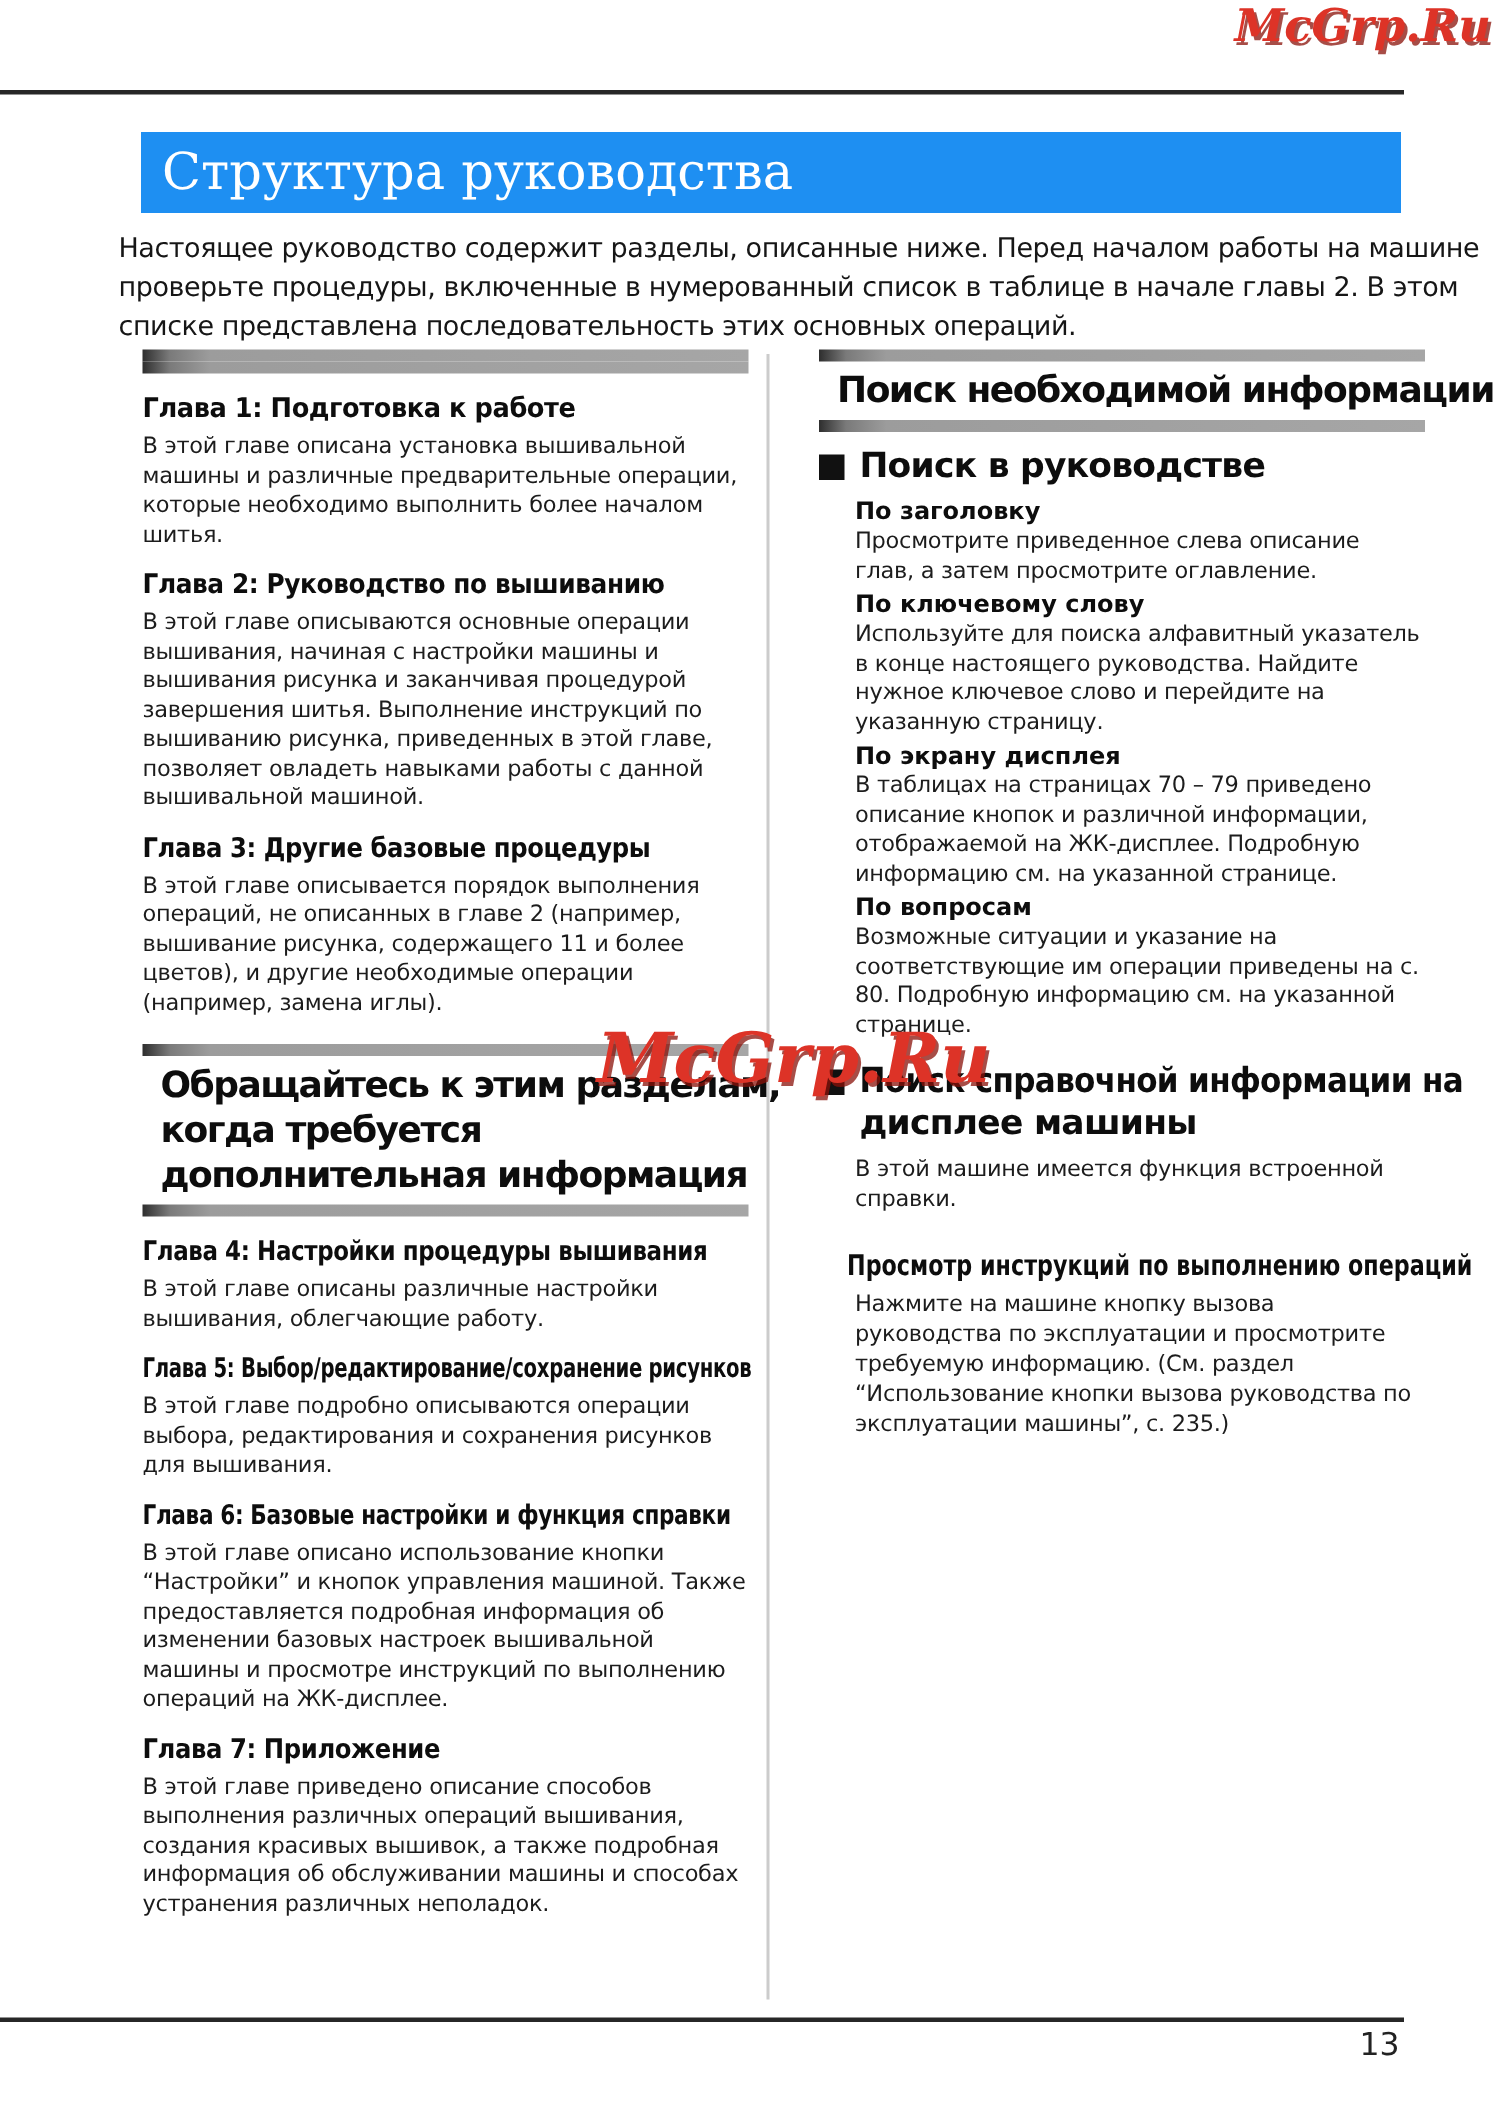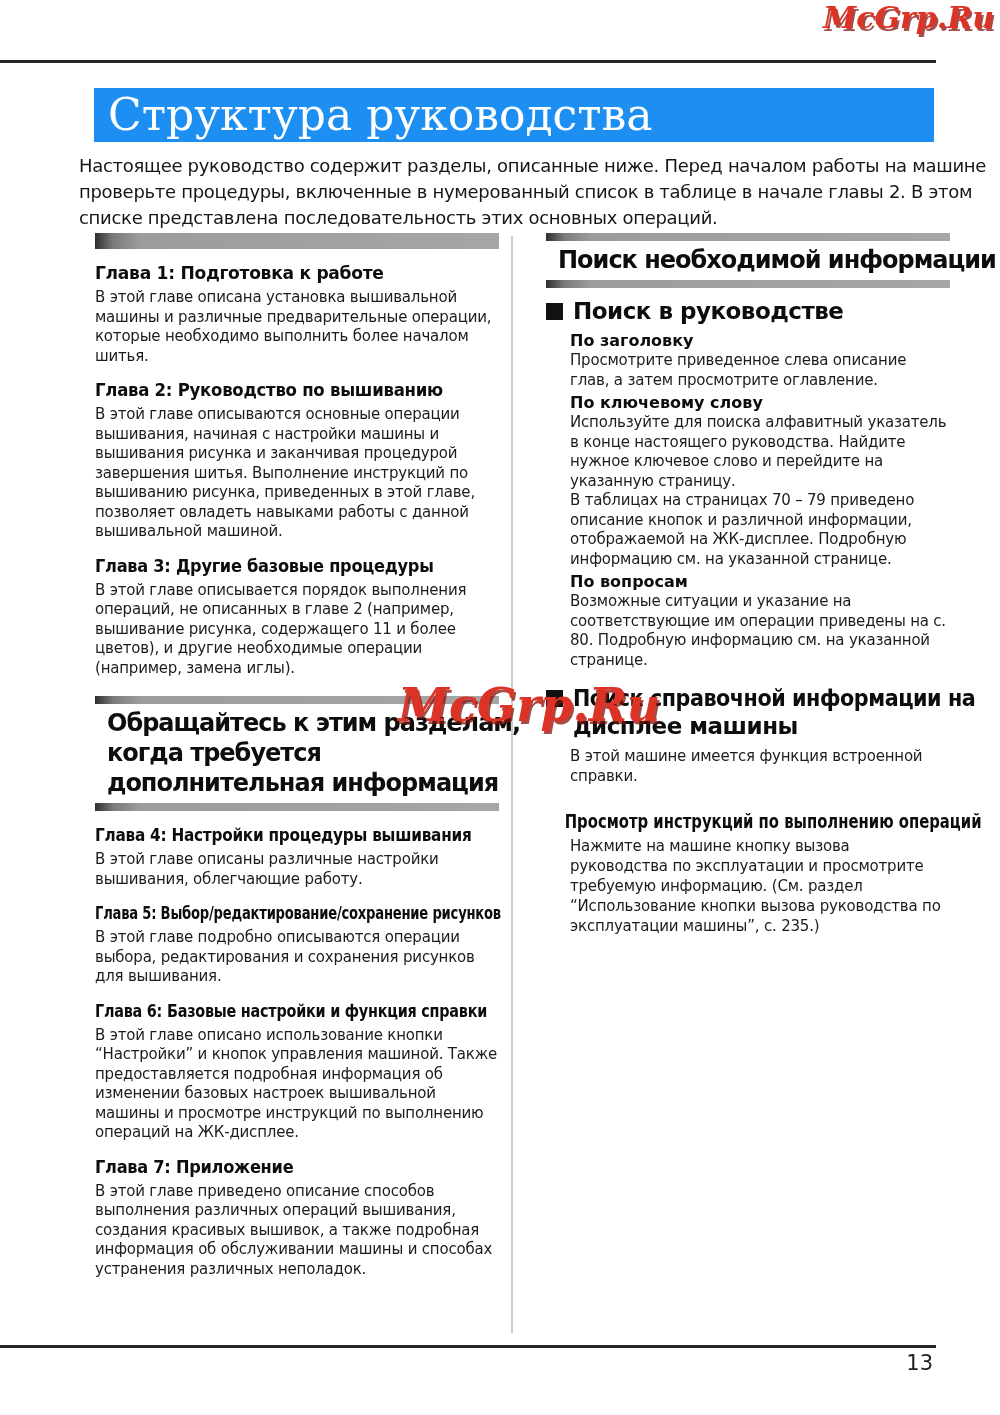--- a/index.html
+++ b/index.html
@@ -10,21 +10,21 @@
   .bottom-rule{position:absolute;left:0;top:1345px;width:936px;height:3px;background:#272727;}
 
   .wm{font-family:"DejaVu Serif","Liberation Serif",serif;font-style:italic;font-weight:bold;
       color:#dd3327;z-index:9;position:absolute;white-space:nowrap;
       text-shadow:2px 3px 0 rgba(137,17,10,0.75);}
   .wm-top{top:0px;right:6px;font-size:30px;}
   .wm-center{left:398px;top:678px;font-size:46px;}
 
   .title-bar{position:absolute;left:94px;top:88px;width:840px;height:54px;background:#1e8ff2;}
   .title-bar .title-text{display:block;font-family:"DejaVu Serif","Liberation Serif",serif;
-      font-size:44px;line-height:54px;color:#ffffff;padding-left:14px;white-space:nowrap;}
+      font-size:34px;line-height:54px;color:#ffffff;padding-left:14px;white-space:nowrap;}
 
   .intro{position:absolute;left:79px;top:153px;width:845px;font-size:18px;line-height:26px;
          letter-spacing:-0.3px;color:#161616;}
   .intro .line{display:block;white-space:nowrap;}
 
   .divider{position:absolute;left:511px;top:236px;width:2px;height:1097px;background:#cccccc;}
 
   .col{position:absolute;top:233px;width:404px;}
   .col-left{left:95px;}
   .col-right{left:546px;}
@@ -134,20 +134,21 @@
       <span>Поиск в руководстве</span>
     </div>
 
     <div class="mini-group">
       <div class="mini-h">По заголовку</div>
       <p class="mini-p">Просмотрите приведенное слева описание глав, а затем просмотрите оглавление.</p>
 
       <div class="mini-h">По ключевому слову</div>
       <p class="mini-p">Используйте для поиска алфавитный указатель в конце настоящего руководства. Найдите нужное ключевое слово и перейдите на указанную страницу.</p>
 
+      <div class="mini-h">По экрану дисплея</div>
       <p class="mini-p">В таблицах на страницах 70 – 79 приведено описание кнопок и различной информации, отображаемой на ЖК-дисплее. Подробную информацию см. на указанной странице.</p>
 
       <div class="mini-h">По вопросам</div>
       <p class="mini-p">Возможные ситуации и указание на соответствующие им операции приведены на с. 80. Подробную информацию см. на указанной странице.</p>
     </div>
 
     <div class="subsec-h" style="margin-top:14px;">
       <span class="square"></span>
       <span>
         <span class="line sx90">Поиск справочной информации на</span>

